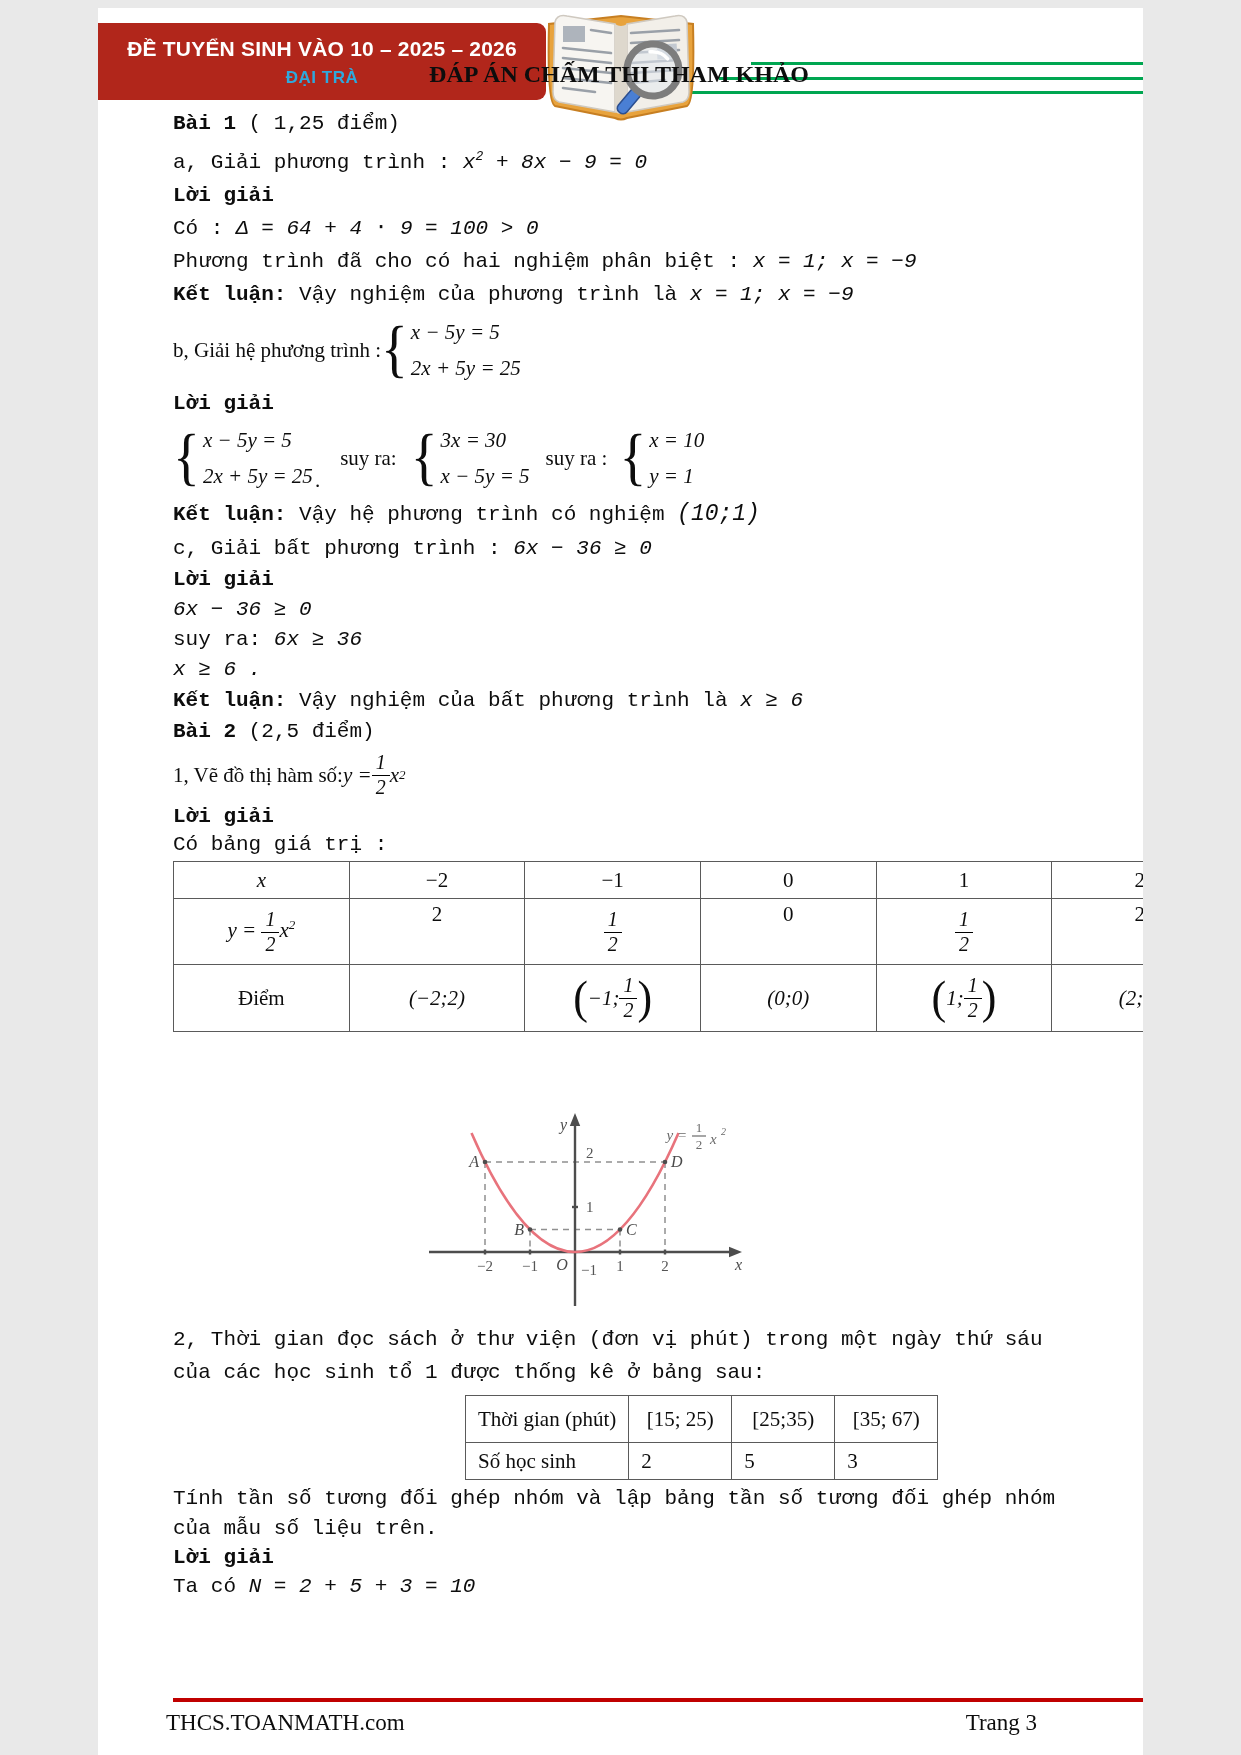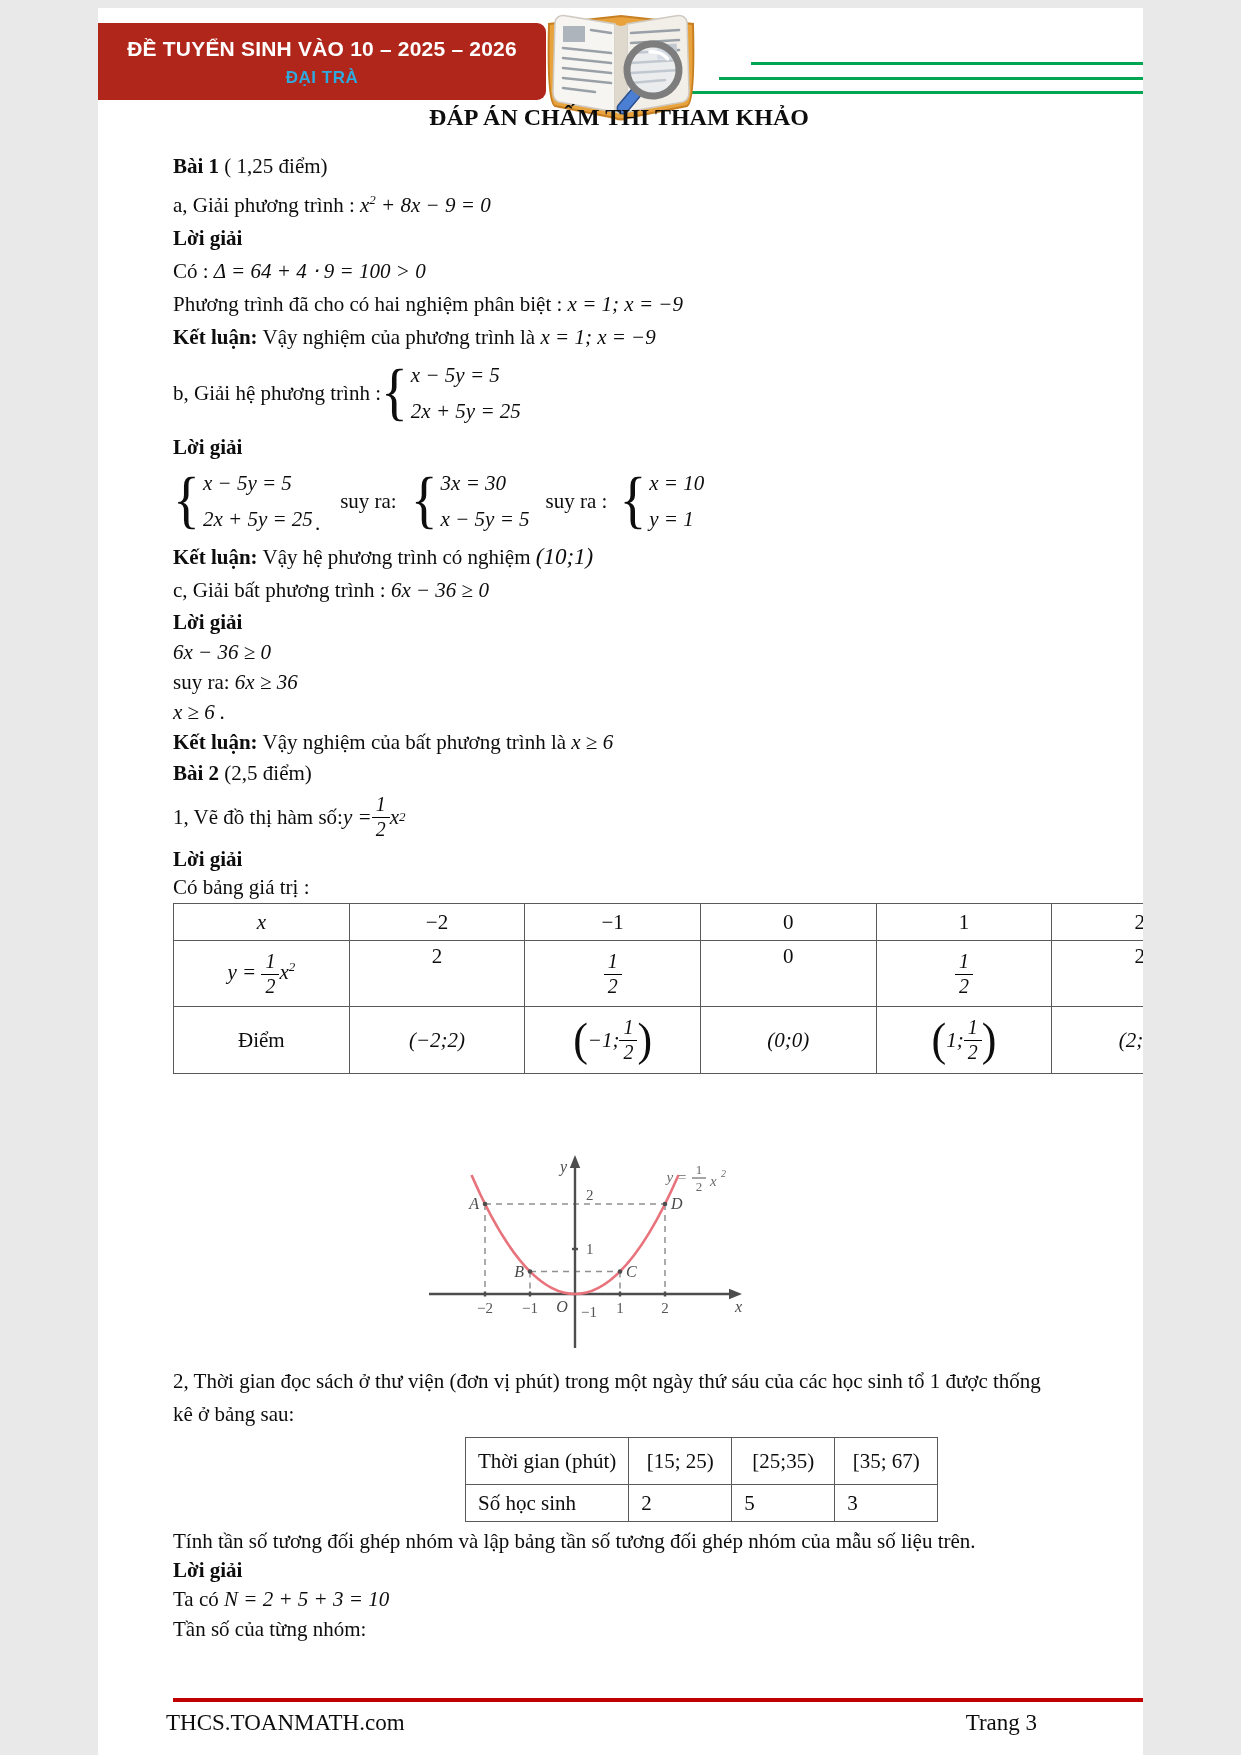--- a/index.html
+++ b/index.html
@@ -9,24 +9,24 @@
   
   .banner{position:absolute;left:0;top:15px;width:448px;height:77px;background:#b1261b;
           border-radius:0 9px 9px 0;font-family:"Liberation Sans",sans-serif;text-align:center;}
   .banner-l1{color:#ffffff;font-weight:700;font-size:21px;margin-top:14px;letter-spacing:.2px;}
   .banner-l2{color:#2fa8dc;font-weight:700;font-size:17px;margin-top:7px;letter-spacing:.5px;}
   .gline{position:absolute;height:3px;background:#00a651;right:0;}
   .g1{top:54px;left:653px;} .g2{top:69px;left:621px;} .g3{top:83px;left:590px;}
   .bookicon{position:absolute;left:437px;top:0px;}
 
   
-  .content{position:relative;padding:94px 78px 0 75px;font-size:21px;}
+  .content{position:relative;padding:51px 78px 0 75px;font-size:21px;}
   .title{font-size:24px;text-align:center;line-height:30px;margin:0 0 18px 0;}
   .b{font-weight:bold;} .c{text-align:left;}
-  p.l{margin:0;} .lh33{line-height:33px;} .lh30{line-height:30px;} .lh31{line-height:31px;}
+  p.l{margin:0;font-family:Liberation Mono, monospace;} .lh33{line-height:33px;} .lh30{line-height:30px;} .lh31{line-height:31px;}
   .lh28{line-height:28px;} .lh34{line-height:34px;}
   .math{font-style:italic;}
   sup{font-size:0.62em;font-style:italic;}
   .row{display:flex;align-items:center;}
 
   
   .frac{display:inline-flex;flex-direction:column;align-items:center;vertical-align:middle;
         font-style:italic;line-height:1.1;font-size:0.95em;}
   .frac .num{padding:0 4px 1px;border-bottom:1.4px solid #000;}
   .frac .den{padding:1px 4px 0;}
@@ -326,21 +326,20 @@
       </tr>
     </tbody>
       </table>
 
     <p class="l lh30" style="margin-top:4px">Tính tần số tương đối ghép nhóm và lập bảng tần số tương đối ghép nhóm của mẫu số liệu trên.</p>
 
     <p class="l lh28 c b">Lời giải</p>
 
     <p class="l lh30"><span>Ta có </span><span class="math">N = 2 + 5 + 3 = 10</span></p>
 
-    <p class="l lh30">Tần số của từng nhóm:</p>
 
   </div>
 
   <div class="footrule"></div>
   <div class="footer">
     <span>THCS.TOANMATH.com</span>
     <span>Trang 3</span>
   </div>
 
 </div>

